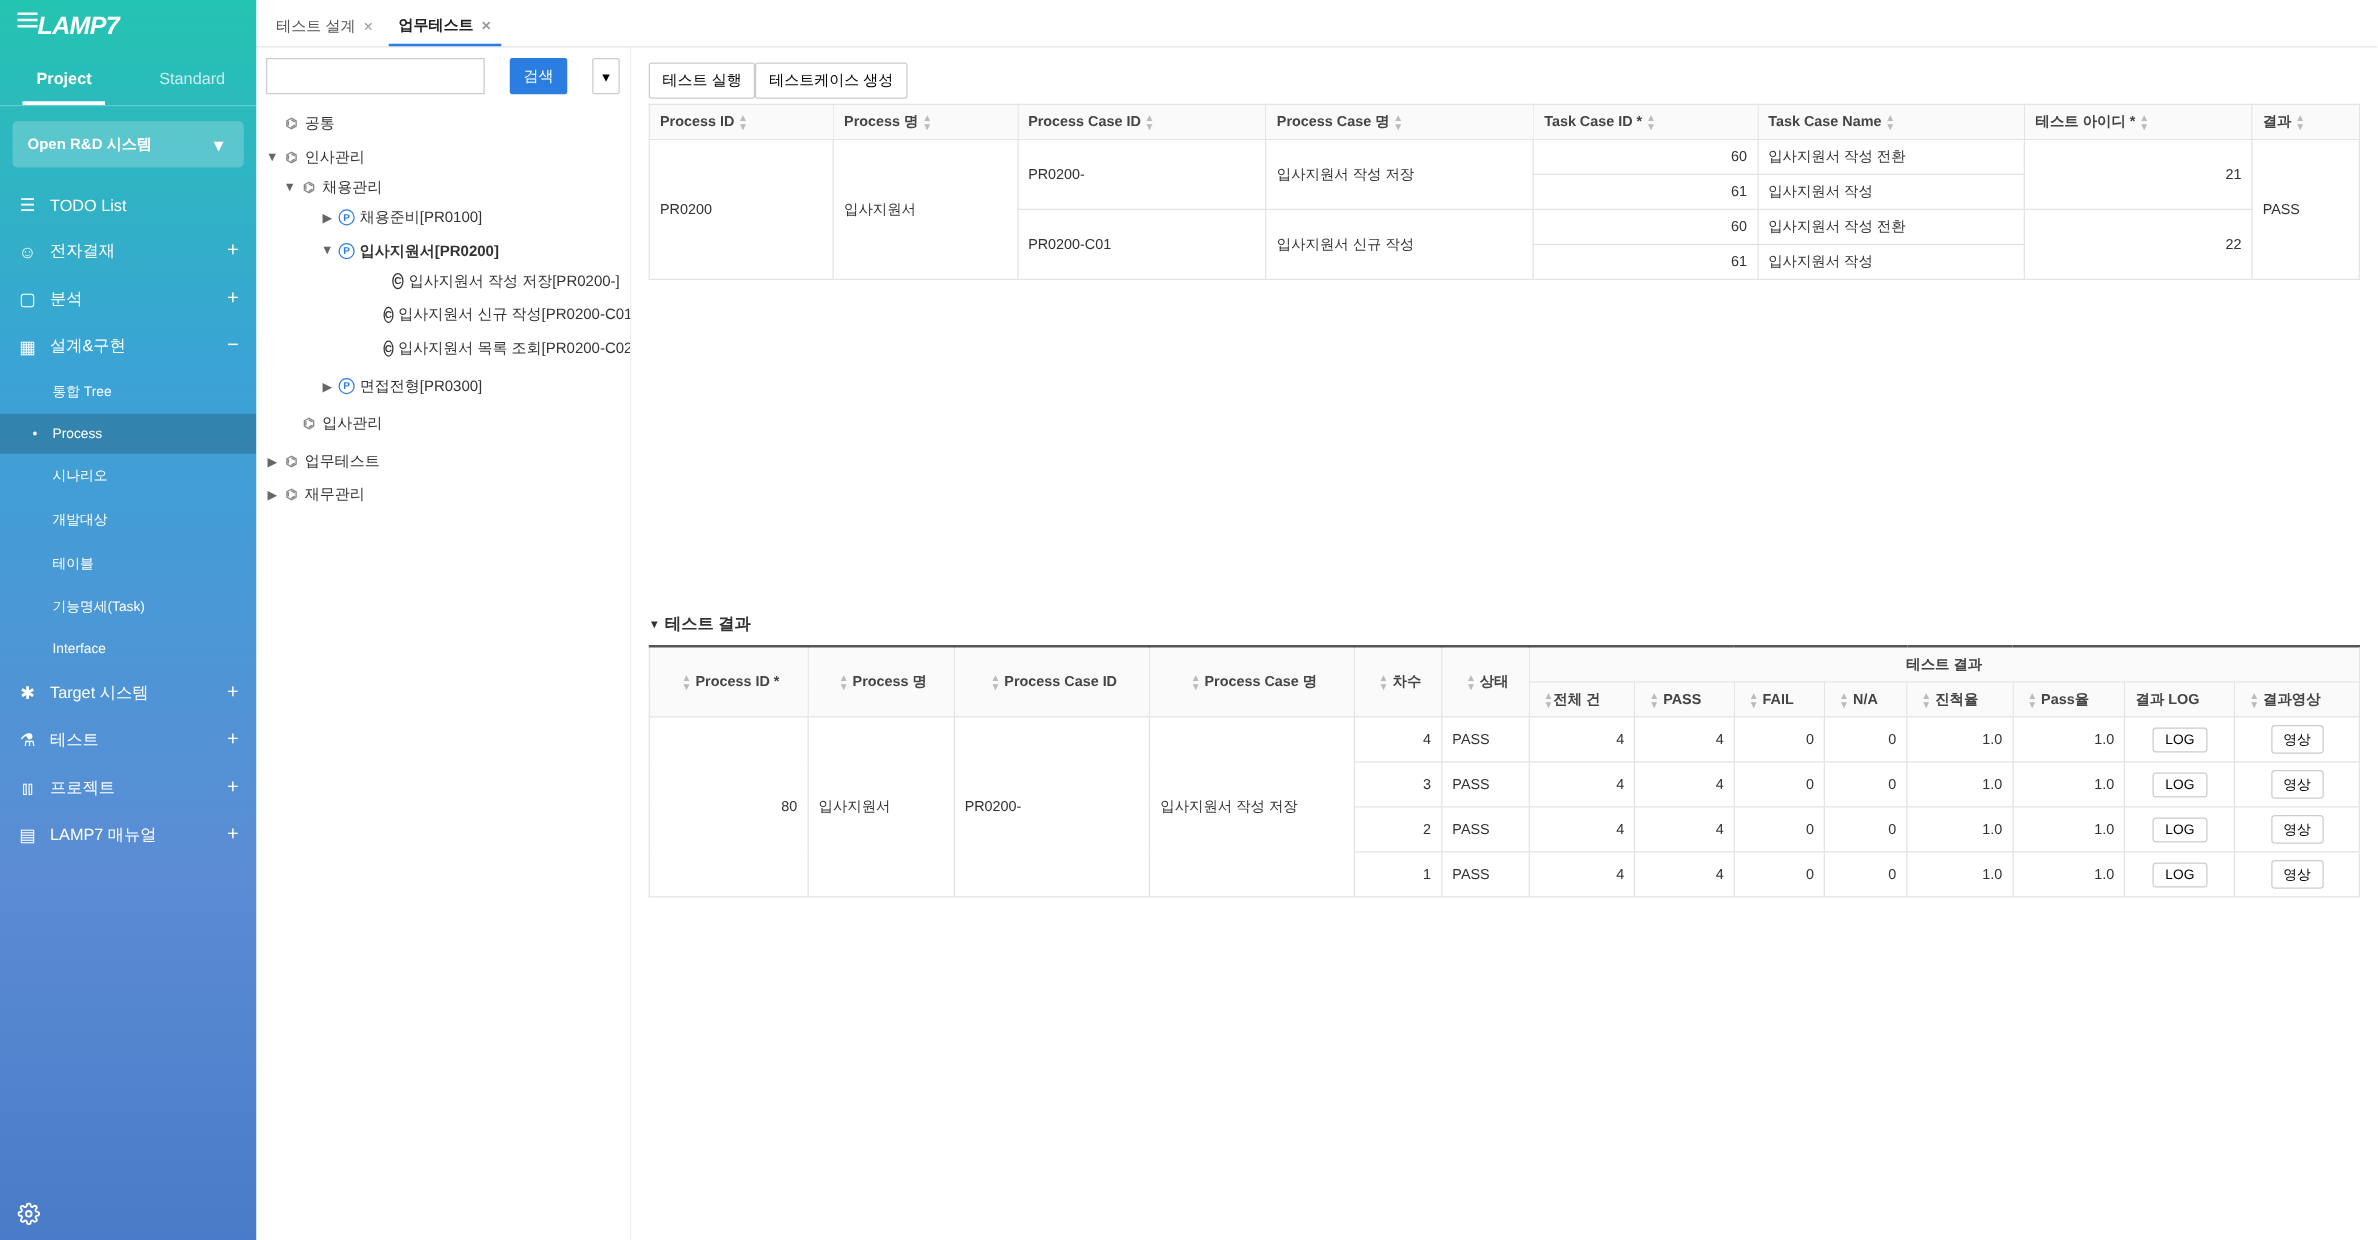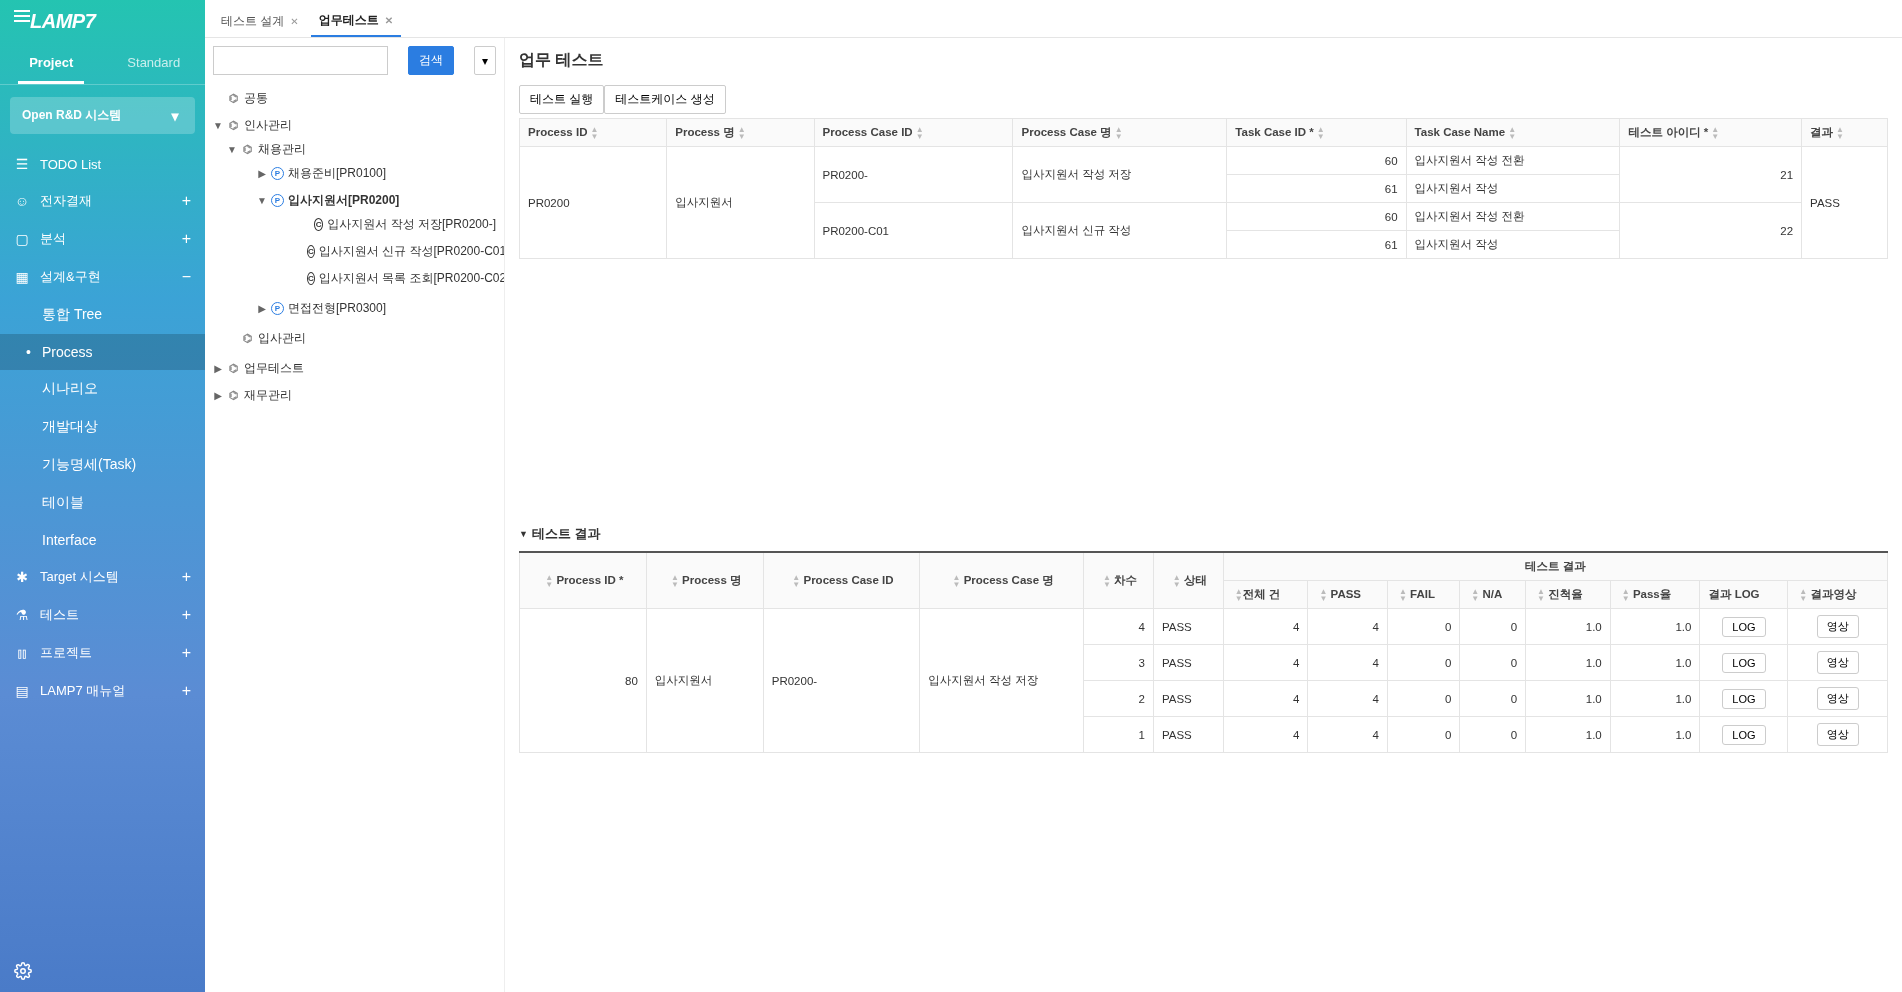--- a/index.html
+++ b/index.html
@@ -13,21 +13,21 @@
 .hamburger span { width: 16px; height: 2px; background: #fff; }
 .logo { font-size: 20px; font-weight: 800; font-style: italic; letter-spacing: -.5px; }
 .sb-tabs { display: flex; border-bottom: 1px solid rgba(255,255,255,.25); }
 .sb-tab { flex: 1; text-align: center; padding: 12px 0 14px; font-size: 13px; cursor: pointer; color: rgba(255,255,255,.75); position: relative; }
 .sb-tab.active { color: #fff; font-weight: 600; }
 .sb-tab.active::after { content: ""; position: absolute; left: 18%; right: 18%; bottom: 0; height: 3px; background: #fff; }
 .project-select { margin: 12px 10px; background: rgba(255,255,255,.22); border-radius: 4px; padding: 10px 12px; display: flex; justify-content: space-between; align-items: flex-end; font-weight: 600; cursor: pointer; }
 .nav { flex: 1; overflow-y: auto; }
 .nav-item { display: flex; align-items: center; padding: 10px 14px; cursor: pointer; gap: 10px; font-size: 13px; position: relative; }
 .nav-item .plus { margin-left: auto; font-size: 16px; }
-.nav-sub { padding-left: 42px; font-size: 14px; }
+.nav-sub { padding-left: 42px; font-size: 11px; }
 .nav-sub.active { background: rgba(0,0,0,.18); }
 .nav-sub.active::before { content: "•"; position: absolute; left: 26px; }
 .gear { position: absolute; bottom: 12px; left: 14px; cursor: pointer; }
 .ico { width: 16px; height: 16px; display: inline-flex; align-items: center; justify-content: center; font-size: 14px; }
 
 
 .main { flex: 1; display: flex; flex-direction: column; min-width: 0; }
 .tabbar { display: flex; gap: 4px; padding: 6px 8px 0; border-bottom: 1px solid #e5e5e5; }
 .tab { padding: 6px 8px; font-size: 12px; cursor: pointer; color: #555; display: flex; align-items: center; gap: 6px; }
 .tab.active { color: #222; font-weight: 600; border-bottom: 2px solid #2b7de1; }
@@ -114,24 +114,24 @@
       <div class="nav-item nav-sub active">
           <span>Process</span>
         </div>
       <div class="nav-item nav-sub">
           <span>시나리오</span>
         </div>
       <div class="nav-item nav-sub">
           <span>개발대상</span>
         </div>
       <div class="nav-item nav-sub">
+          <span>테이블</span>
+        </div>
+      <div class="nav-item nav-sub">
           <span>기능명세(Task)</span>
-        </div>
-      <div class="nav-item nav-sub">
-          <span>테이블</span>
         </div>
       <div class="nav-item nav-sub">
           <span>Interface</span>
         </div>
       <div class="nav-item">
           <span class="ico">✱</span>
           <span>Target 시스템</span>
           <span class="plus">+</span>
         </div>
       <div class="nav-item">
@@ -267,21 +267,20 @@
                   <span class="exp">▶</span>
                   <span class="badge tree-ic">⌬</span>
                   <span>재무관리</span>
                 </div>
               </li>
           </ul>
         </div>
       </div>
 
       <div class="content">
-        <h2 class="page-title">업무 테스트</h2>
         <div class="toolbar">
           <button class="btn">테스트 실행</button>
           <button class="btn">테스트케이스 생성</button>
         </div>
 
         <table>
           <thead>
               <tr>
             <th><span>Process ID</span><span class="sort">
                     <span>▲</span>

